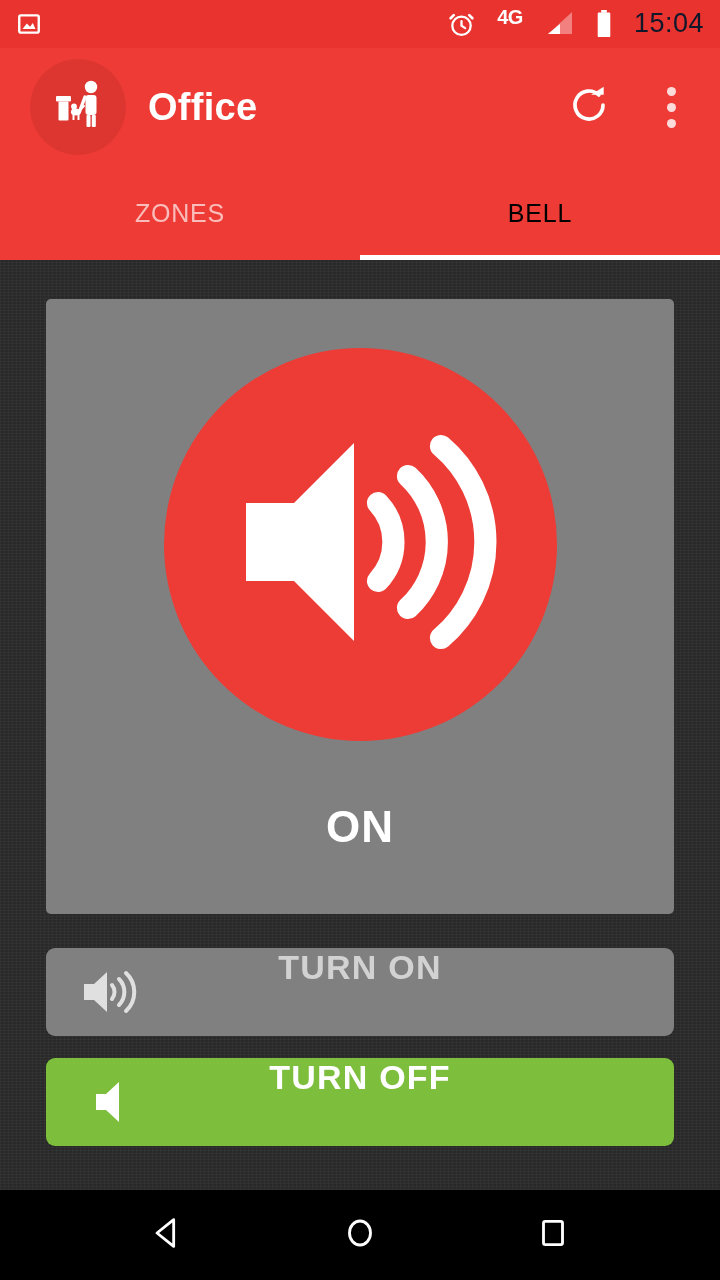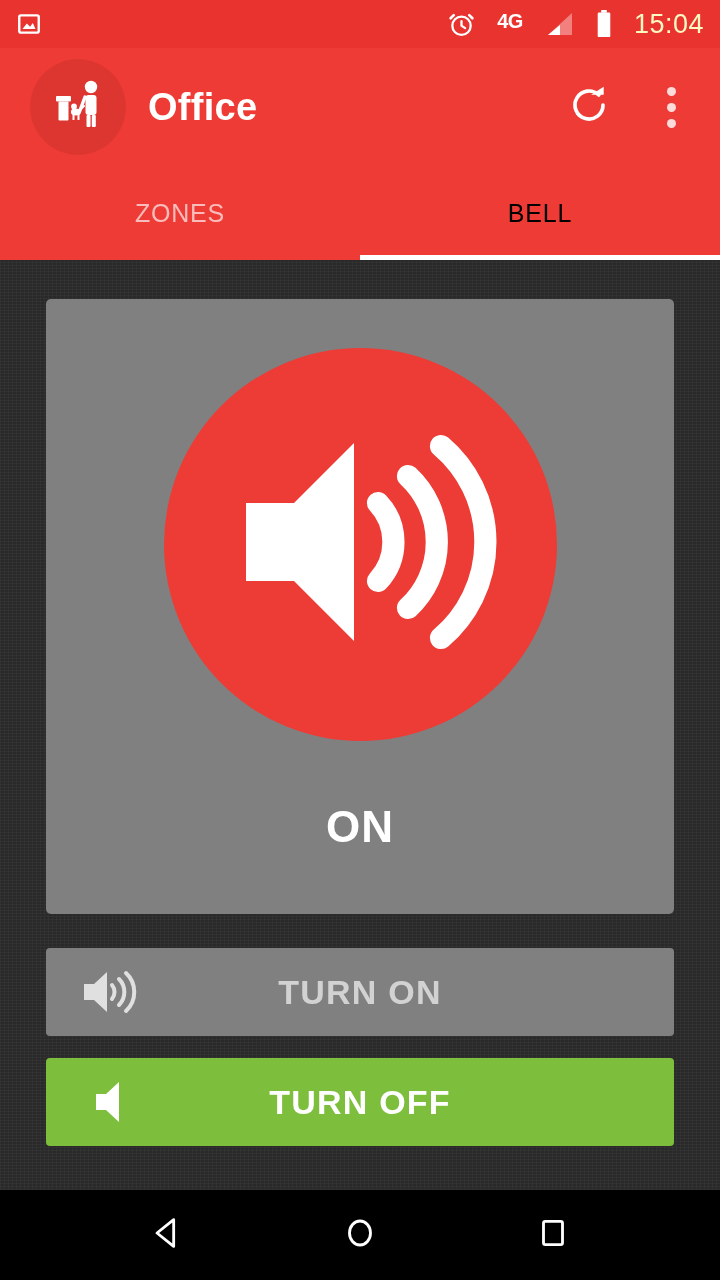--- a/index.html
+++ b/index.html
@@ -19,30 +19,30 @@
   
   .status-bar {
     height:48px; flex:0 0 48px;
     background:#E8332F;
     display:flex; align-items:center;
     padding:0 16px;
   }
   .status-left { display:flex; align-items:center; gap:10px; }
   .status-right {
     margin-left:auto;
-    display:flex; align-items:center; gap:21px;
+    display:flex; align-items:flex-start; gap:21px;
   }
   .sb-icon { display:flex; align-items:center; justify-content:center; }
   .net-label {
     color:#fff; font-size:20px; font-weight:bold;
     letter-spacing:-0.5px; line-height:1;
     position:relative; top:-3px;
   }
   .clock {
-    color:#fef9c3; font-size:27px; font-weight:400;
+    color:#0f172a; font-size:27px; font-weight:400;
     letter-spacing:0.5px; line-height:1;
   }
 
   
   .app-bar {
     flex:0 0 118px;
     background:#EE3B35;
     display:flex; align-items:center;
     padding:0 22px 0 30px;
   }
@@ -127,22 +127,22 @@
   }
   .state-label {
     color:#fff; font-size:44px; font-weight:bold;
     letter-spacing:1px;
     margin-top:52px;
   }
 
   
   .action-btn {
     height:88px;
-    border-radius:4px;
-    display:flex; align-items:center;
+    border-radius:9px;
+    display:flex; 
     padding:0 34px;
     position:relative;
     cursor:pointer;
     border:none;
     width:100%;
   }
   .action-btn.off-state { background:#808080; margin-top:34px; }
   .action-btn.on-state  { background:#7DBF3C; margin-top:22px;padding-left:46px; }
   .btn-icon { flex:0 0 auto; display:flex; align-items:center; }
   .btn-label {

